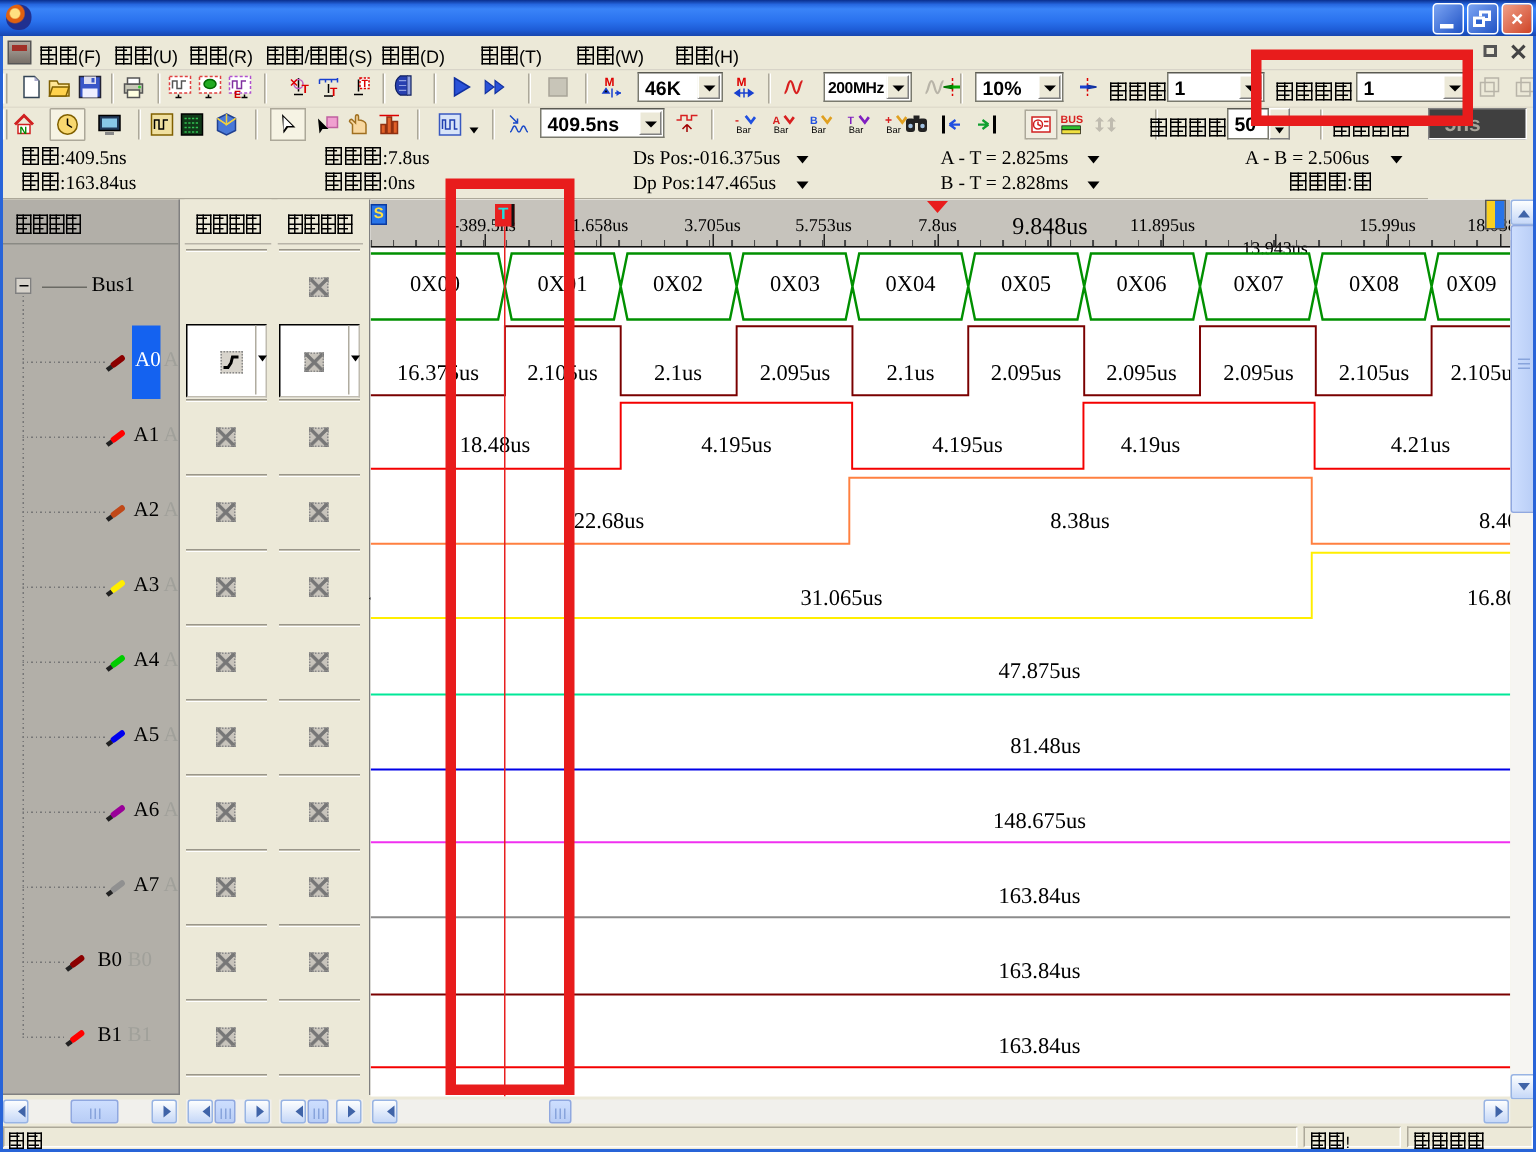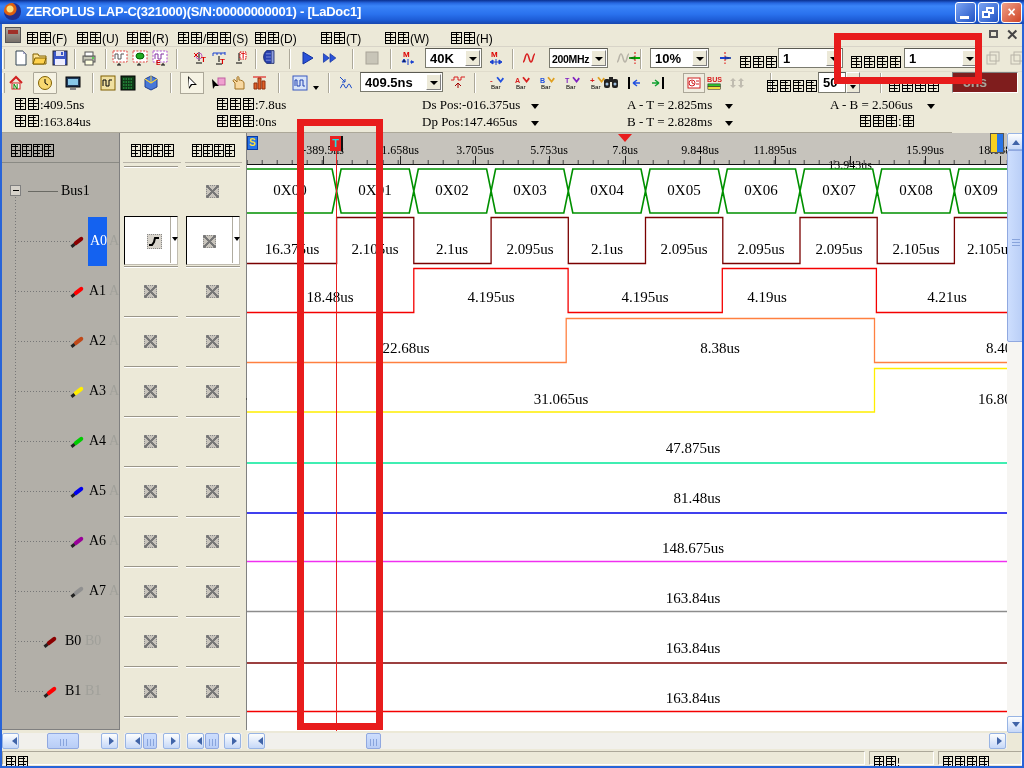--- a/index.html
+++ b/index.html
@@ -23,21 +23,20 @@
 .dar{display:inline-block;width:0;height:0;border:4px solid transparent;border-top:5px solid #000}
 .xbox{position:absolute;width:13px;height:13px;background:#c8c4bc;border:1px dotted #888;
  background-image:linear-gradient(45deg,transparent 44%,#777 44% 56%,transparent 56%),linear-gradient(-45deg,transparent 44%,#777 44% 56%,transparent 56%)}
 .ser{font-family:"Liberation Serif",serif}
 .lbl{position:absolute;font-family:"Liberation Serif",serif;font-size:15px;color:#000;transform:translateX(-50%);white-space:nowrap}
 </style></head><body>
 <div id="pg">
 
 <div class="ab" id="titlebar" style="left:0;top:0;width:1024px;height:24px;background:linear-gradient(to bottom,#0a2f8f 0,#2667e0 3px,#3a84f8 6px,#2a72ee 14px,#1d5cd6 20px,#1846ae 24px)">
  <div class="ab" style="left:4px;top:3px;width:17px;height:17px;border-radius:8px;background:radial-gradient(circle at 6px 6px,#ffe080 0 3px,#e06010 4px 6px,#203090 7px)"></div>
- <div class="ab" style="left:26px;top:4px;font-size:13px;font-weight:bold;color:#fff;letter-spacing:-.25px">ZEROPLUS LAP-C(321000)(S/N:00000000001) - [LaDoc1]</div>
  <div class="ab" style="left:955px;top:2px;width:21px;height:21px;border-radius:3px;background:linear-gradient(135deg,#7ba4f3,#2053c5);border:1px solid #fff">
         <span class="ab" style="left:4px;top:13px;width:9px;height:3px;background:#fff"></span>
       </div>
  <div class="ab" style="left:978px;top:2px;width:21px;height:21px;border-radius:3px;background:linear-gradient(135deg,#7ba4f3,#2053c5);border:1px solid #fff">
         <span class="ab" style="left:7px;top:4px;width:8px;height:7px;border:2px solid #fff"></span>
         <span class="ab" style="left:3px;top:8px;width:8px;height:7px;border:2px solid #fff;background:#2e63cf"></span>
       </div>
  <div class="ab" style="left:1001px;top:2px;width:21px;height:21px;border-radius:3px;background:linear-gradient(135deg,#f0a088,#cf4427);border:1px solid #fff;color:#fff;font-weight:bold;font-size:14px;text-align:center;line-height:19px">×</div>
 </div>
 
@@ -133,21 +132,21 @@
  <svg class="ico" style="left:364px;top:3px" viewBox="0 0 16 16">
         <rect x="2" y="2" width="12" height="12" fill="#c8c5b8" stroke="#a8a498"></rect>
       </svg>
  <i class="sep" style="left:390px;top:2px"></i>
  <svg class="ico" style="left:400px;top:3px" viewBox="0 0 16 16">
         <text x="3" y="7" font-size="8" fill="#d00" font-weight="bold">M</text>
         <path d="M2 12h4l-2-3zM8 9v6M10 12h4" stroke="#1840d0"></path>
         <path d="M14 12l-3-2v4z" fill="#1840d0"></path>
       </svg>
  <div class="combo" style="left:425px;top:1px;width:57px">
-        <span class="tx">40K</span>
+        <span class="tx">46K</span>
         <span class="dbtn"></span>
       </div>
  <svg class="ico" style="left:488px;top:3px" viewBox="0 0 16 16">
         <text x="3" y="7" font-size="8" fill="#d00" font-weight="bold">M</text>
         <path d="M2 12l3-2v4zM14 12l-3-2v4zM5 12h6M8 9v6" stroke="#1840d0" fill="#1840d0"></path>
       </svg>
  <i class="sep" style="left:512px;top:2px"></i>
  <svg class="ico" style="left:522px;top:3px" viewBox="0 0 16 16">
         <path d="M1 12c2 0 2-8 4-8s2 8 4 8 2-8 4-8" fill="none" stroke="#d82020" stroke-width="1.5"></path>
       </svg>
@@ -324,21 +323,21 @@
  <div class="ab" style="left:766px;top:5px"><i class="cj"></i><i class="cj"></i><i class="cj"></i><i class="cj"></i></div>
  <div class="combo" style="left:818px;top:0px;width:28px;height:21px">
         <span class="tx">50</span>
       </div>
  <div class="ab" style="left:846px;top:0px;width:14px;height:21px;background:#ece9d8;border:1px solid #fff;border-right-color:#808080;border-bottom-color:#808080">
   <span class="ab" style="left:3px;top:3px;border:3.5px solid transparent;border-bottom:4px solid #000"></span>
   <span class="ab" style="left:3px;top:12px;border:3.5px solid transparent;border-top:4px solid #000"></span>
       </div>
  <i class="sep" style="left:880px;top:1px"></i>
  <div class="ab" style="left:888px;top:5px"><i class="cj"></i><i class="cj"></i><i class="cj"></i><i class="cj"></i></div>
- <div class="ab" style="left:952px;top:0px;width:66px;height:21px;background:#7f1d1d;border:1px solid #808080;border-bottom-color:#fff;border-right-color:#fff">
+ <div class="ab" style="left:952px;top:0px;width:66px;height:21px;background:#404040;border:1px solid #808080;border-bottom-color:#fff;border-right-color:#fff">
   <span class="ab" style="left:10px;top:1px;font-size:14px;font-weight:bold;color:#a8a49a">5ns</span>
       </div>
 </div>
 
 <div class="ab" id="infobar" style="left:0;top:95px;width:952px;height:38px;background:#ece9d8;border-bottom:1px solid #aca899;font-size:13px">
  <div class="ab ser" style="left:14px;top:2px"><i class="cj"></i><i class="cj"></i>:409.5ns</div>
  <div class="ab ser" style="left:14px;top:19px"><i class="cj"></i><i class="cj"></i>:163.84us</div>
  <div class="ab ser" style="left:216px;top:2px"><i class="cj"></i><i class="cj"></i><i class="cj"></i>:7.8us</div>
  <div class="ab ser" style="left:216px;top:19px"><i class="cj"></i><i class="cj"></i><i class="cj"></i>:0ns</div>
  <div class="ab ser" style="left:422px;top:2px">Ds Pos:-016.375us</div>
@@ -525,21 +524,21 @@
    <span class="ab" style="left:0px;top:262px;width:0;height:0;border:4px solid transparent;border-right:5px solid #000"></span>
  </div>
 
  <div class="ab" id="wavearea" style="left:247px;top:0;width:760px;height:598px;background:#fff;overflow:hidden">
         <div class="ab" style="left:0;top:0;width:760px;height:32px;background:#c6c3bc">
           <span class="ab ser" style="left:76px;top:10px;font-size:12px;transform:translateX(-50%);white-space:nowrap">-389.5ns</span>
           <span class="ab ser" style="left:153px;top:10px;font-size:12px;transform:translateX(-50%);white-space:nowrap">1.658us</span>
           <span class="ab ser" style="left:228px;top:10px;font-size:12px;transform:translateX(-50%);white-space:nowrap">3.705us</span>
           <span class="ab ser" style="left:302px;top:10px;font-size:12px;transform:translateX(-50%);white-space:nowrap">5.753us</span>
           <span class="ab ser" style="left:378px;top:10px;font-size:12px;transform:translateX(-50%);white-space:nowrap">7.8us</span>
-          <span class="ab ser" style="left:453px;top:10px;font-size:12px;transform:translateX(-50%);white-space:nowrap">9.848us</span>
+          <span class="ab ser" style="left:453px;top:10px;font-size:16px;transform:translateX(-50%);white-space:nowrap">9.848us</span>
           <span class="ab ser" style="left:528px;top:10px;font-size:12px;transform:translateX(-50%);white-space:nowrap">11.895us</span>
           <span class="ab ser" style="left:603px;top:25px;font-size:12px;transform:translateX(-50%);white-space:nowrap">13.943us</span>
           <span class="ab ser" style="left:678px;top:10px;font-size:12px;transform:translateX(-50%);white-space:nowrap">15.99us</span>
           <span class="ab ser" style="left:753px;top:10px;font-size:12px;transform:translateX(-50%);white-space:nowrap">18.038us</span>
           <span class="ab" style="left:0;bottom:1px;width:760px;height:4px;background:repeating-linear-gradient(90deg,transparent 0 14.05px,#444 14.05px 15.05px);background-position:-14.3px 0"></span>
           <span class="ab" style="left:76px;bottom:1px;width:1px;height:8px;background:#222"></span>
           <span class="ab" style="left:153px;bottom:1px;width:1px;height:8px;background:#222"></span>
           <span class="ab" style="left:228px;bottom:1px;width:1px;height:8px;background:#222"></span>
           <span class="ab" style="left:302px;bottom:1px;width:1px;height:8px;background:#222"></span>
           <span class="ab" style="left:378px;bottom:1px;width:1px;height:8px;background:#222"></span>

